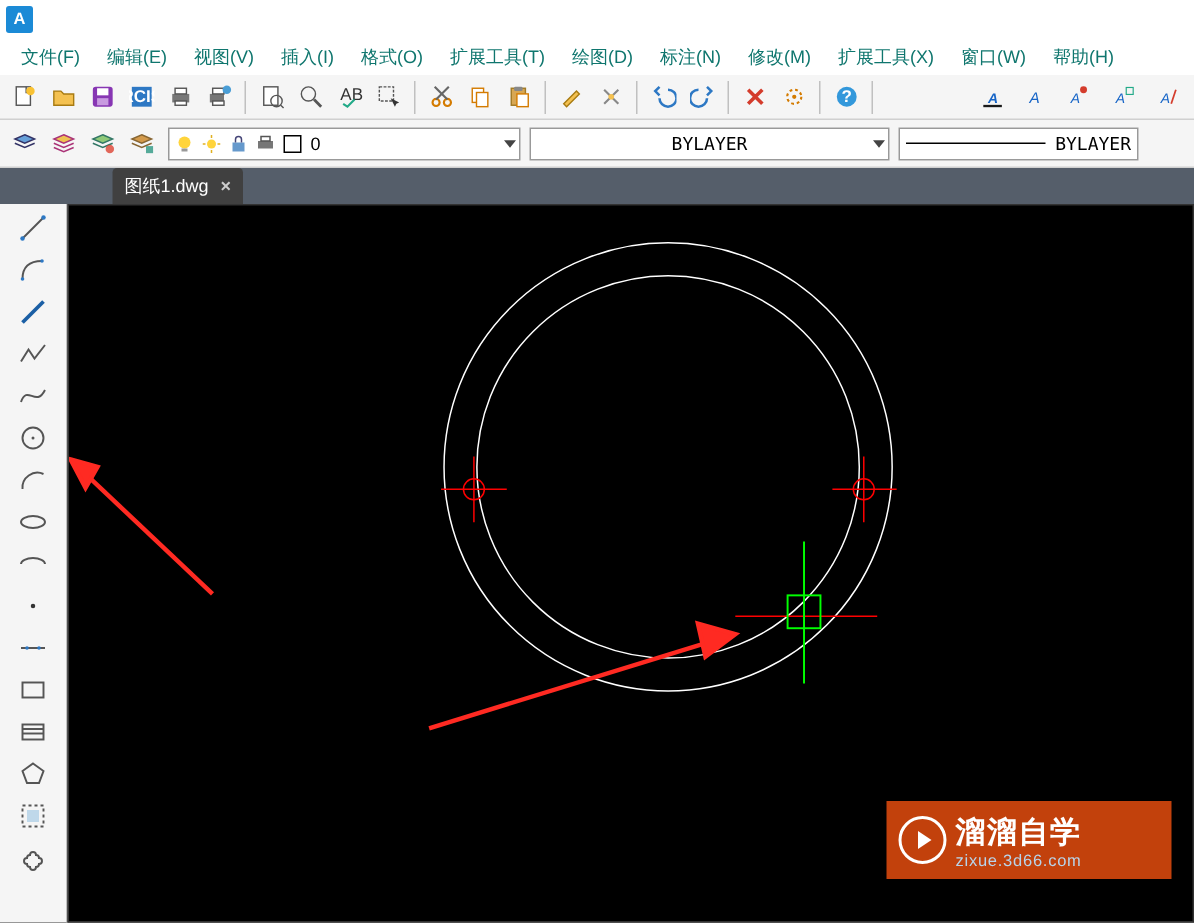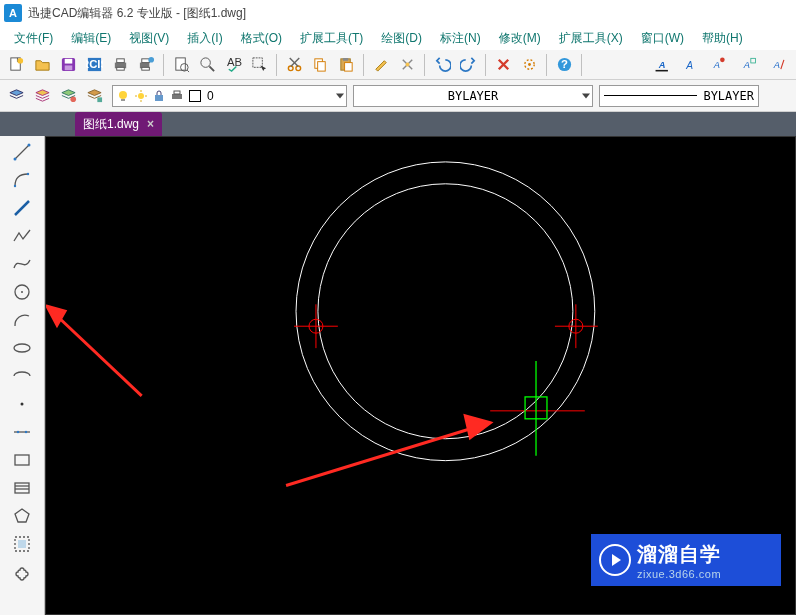--- a/index.html
+++ b/index.html
@@ -26,48 +26,47 @@
 .combo .arrow { position:absolute; right:2px; top:50%; transform:translateY(-50%); border-left:4px solid transparent; border-right:4px solid transparent; border-top:5px solid #444; }
 .layer-combo { width:235px; }
 .color-combo { width:240px; }
 .lt-combo { width:160px; }
 .layer-ic { display:flex; gap:6px; align-items:center; margin-right:6px; }
 .swatch { width:12px; height:12px; border:1px solid #000; }
 .ltline { flex:1; height:0; border-top:1.5px solid #000; }
 
 
 .tabstrip { height:24px; background:#555e6a; display:flex; align-items:flex-end; padding-left:75px; }
-.tab { background:#701a75; color:#fff; height:24px; display:flex; align-items:center; padding:0 8px; gap:8px; border-radius:3px 3px 0 0; font-size:13px; }
+.tab { background:#404040; color:#fff; height:24px; display:flex; align-items:center; padding:0 8px; gap:8px; border-radius:3px 3px 0 0; font-size:13px; }
 .tab .x { color:#ccc; cursor:default; font-weight:bold; }
 
 
 .workspace { position:absolute; top:136px; left:0; right:0; bottom:0; display:flex; }
 .vtool { width:45px; background:#f5f5f5; border-right:1px solid #c0c0c0; display:flex; flex-direction:column; align-items:center; padding-top:2px; gap:0; }
 .vbtn { width:30px; height:28px; display:flex; align-items:center; justify-content:center; cursor:default; }
 .vbtn svg { width:20px; height:20px; }
 
 .canvas { flex:1; background:#000; position:relative; border:1px solid #333; }
 
 
-.wm { position:absolute; right:14px; bottom:28px; width:190px; height:52px; background:#1d4ed8; display:flex; align-items:center; padding:0 8px; gap:6px; }
+.wm { position:absolute; right:14px; bottom:28px; width:190px; height:52px; background:#c2410c; display:flex; align-items:center; padding:0 8px; gap:6px; }
 .wm .play { width:32px; height:32px; border:2.5px solid #fff; border-radius:50%; display:flex; align-items:center; justify-content:center; }
 .wm .play::after { content:""; border-left:9px solid #fff; border-top:6px solid transparent; border-bottom:6px solid transparent; margin-left:3px; }
 .wm .txt { color:#fff; display:flex; flex-direction:column; }
 .wm .txt .big { font-size:20px; font-weight:600; letter-spacing:1px; }
 .wm .txt .small { font-size:11px; color:#b8d4ea; letter-spacing:0.5px; }
 
 
 .s-icon { stroke:#555; stroke-width:1.3; fill:none; }
 </style>
 </head>
 <body>
 
 <div class="titlebar">
   <div class="logo">A</div>
-  <span>迅捷CAD编辑器 6.2 专业版  - [图纸1.dwg]</span>
 </div>
 
 <div class="menubar">
   <span class="mi">文件(F)</span>
   <span class="mi">编辑(E)</span>
   <span class="mi">视图(V)</span>
   <span class="mi">插入(I)</span>
   <span class="mi">格式(O)</span>
   <span class="mi">扩展工具(T)</span>
   <span class="mi">绘图(D)</span>

